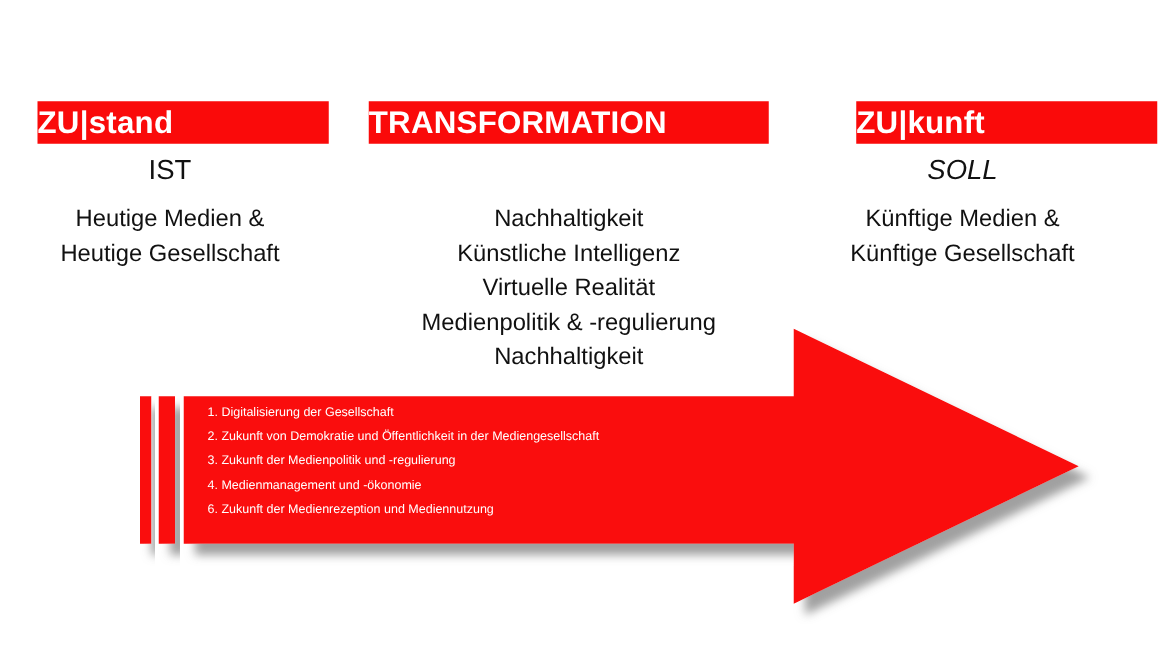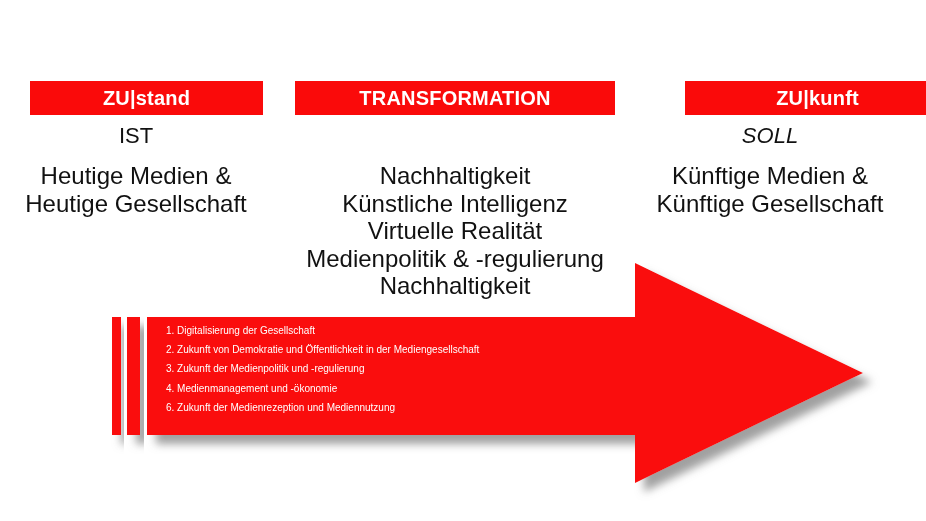--- a/index.html
+++ b/index.html
@@ -13,37 +13,37 @@
     position:relative;
     width:926px;height:521px;
     background:#ffffff;
     overflow:hidden;
     font-family:"Liberation Sans", sans-serif;
   }
   .hdr{
     position:absolute;top:81px;height:34px;
     background:var(--red);
     color:var(--white);
-    font-weight:700;font-size:20px;
-    display:flex;align-items:center;justify-content:center;
+    font-weight:700;font-size:25px;
+    display:flex;align-items:center;justify-content:flex-start;
     letter-spacing:0.2px;
   }
   .hdr1{left:30px;width:233px;}
   .hdr2{left:295px;width:320px;}
   .hdr3{left:685px;width:265px;}
   .sub{
     position:absolute;top:123px;
     font-size:22px;color:var(--text);
     text-align:center;
   }
   .sub1{left:16px;width:240px;}
   .sub3{left:650px;width:240px;font-style:italic;}
   .colbody{
     position:absolute;top:162px;
-    font-size:24px;line-height:27.5px;
+    font-size:19px;line-height:27.5px;
     color:var(--text);text-align:center;
     white-space:nowrap;
   }
   .body1{left:6px;width:260px;}
   .body2{left:285px;width:340px;}
   .body3{left:640px;width:260px;text-align:center;}
   .arrow-svg{position:absolute;left:0;top:0;width:926px;height:521px;}
   .red-shape{fill:var(--red);}
   .arrow-list{
     position:absolute;left:166px;top:321px;

